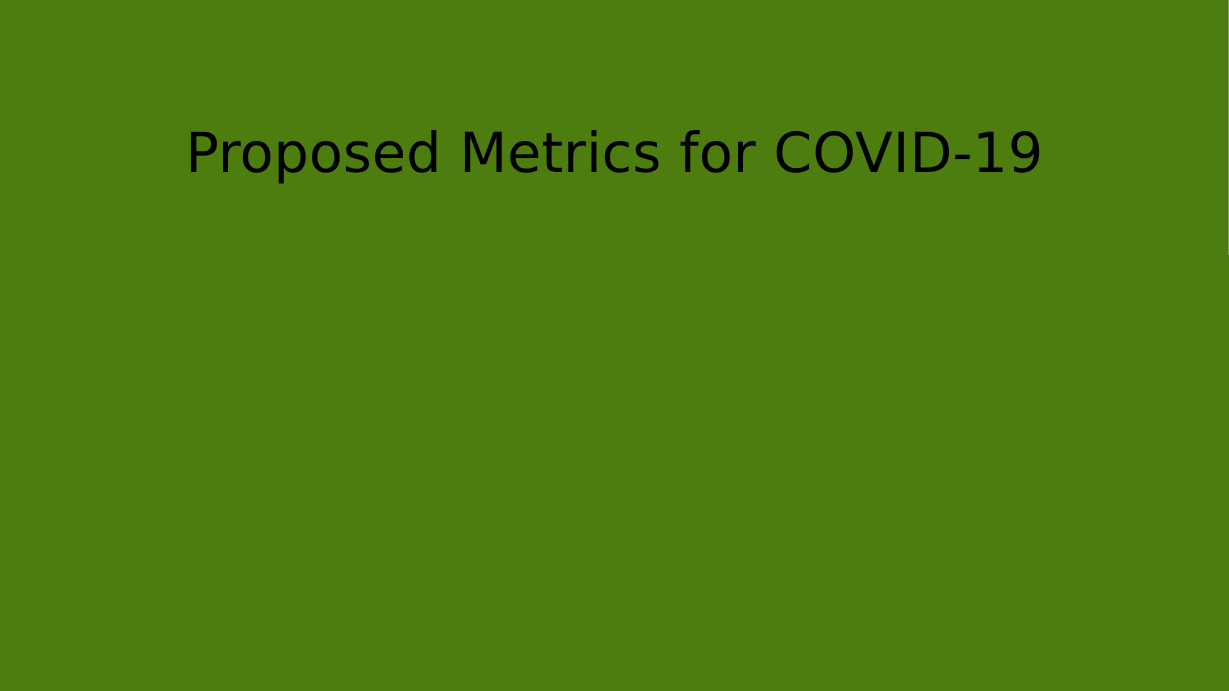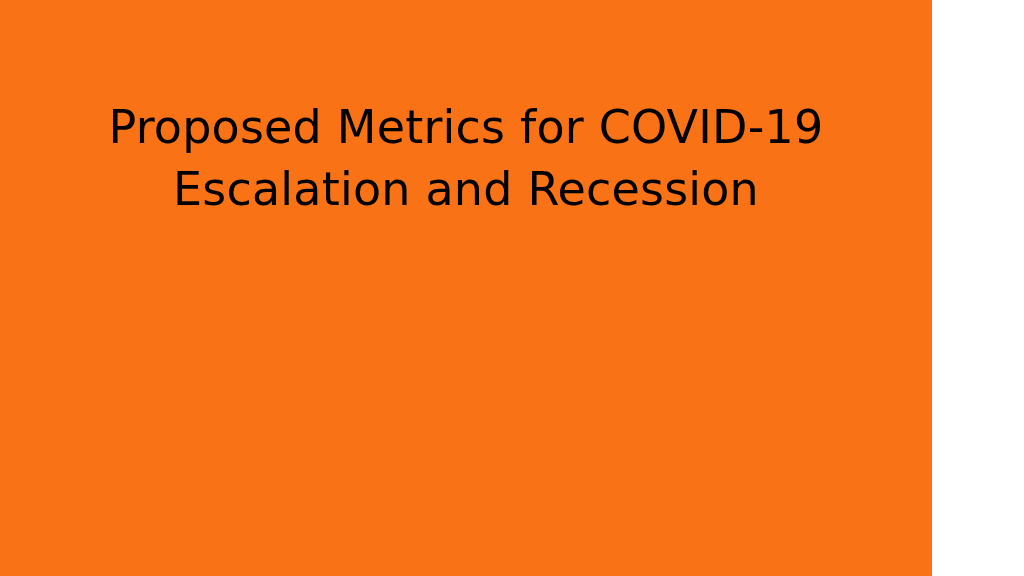--- a/index.html
+++ b/index.html
@@ -8,23 +8,23 @@
   }
   body {
     width: 1024px;
     height: 576px;
     background: #ffffff;
     font-family: "DejaVu Sans", sans-serif;
     overflow: hidden;
   }
   .slide {
     position: relative;
-    width: 932px;
+    width: 1024px;
     height: 576px;
-    background: #f97316;
+    background: #4d7c0f;
     box-sizing: border-box;
   }
   .title-block {
     position: absolute;
     left: 0;
     right: 0;
     top: 96px;
     text-align: center;
     padding: 0 70px;
     box-sizing: border-box;
@@ -38,15 +38,14 @@
     letter-spacing: 0.2px;
     white-space: pre;
   }
 </style>
 </head>
 <body>
 
 <div class="slide">
   <div class="title-block">
     <span class="title-line">Proposed Metrics for COVID-19</span>
-    <span class="title-line">Escalation and Recession</span>
   </div>
 </div>
 
 </body></html>

